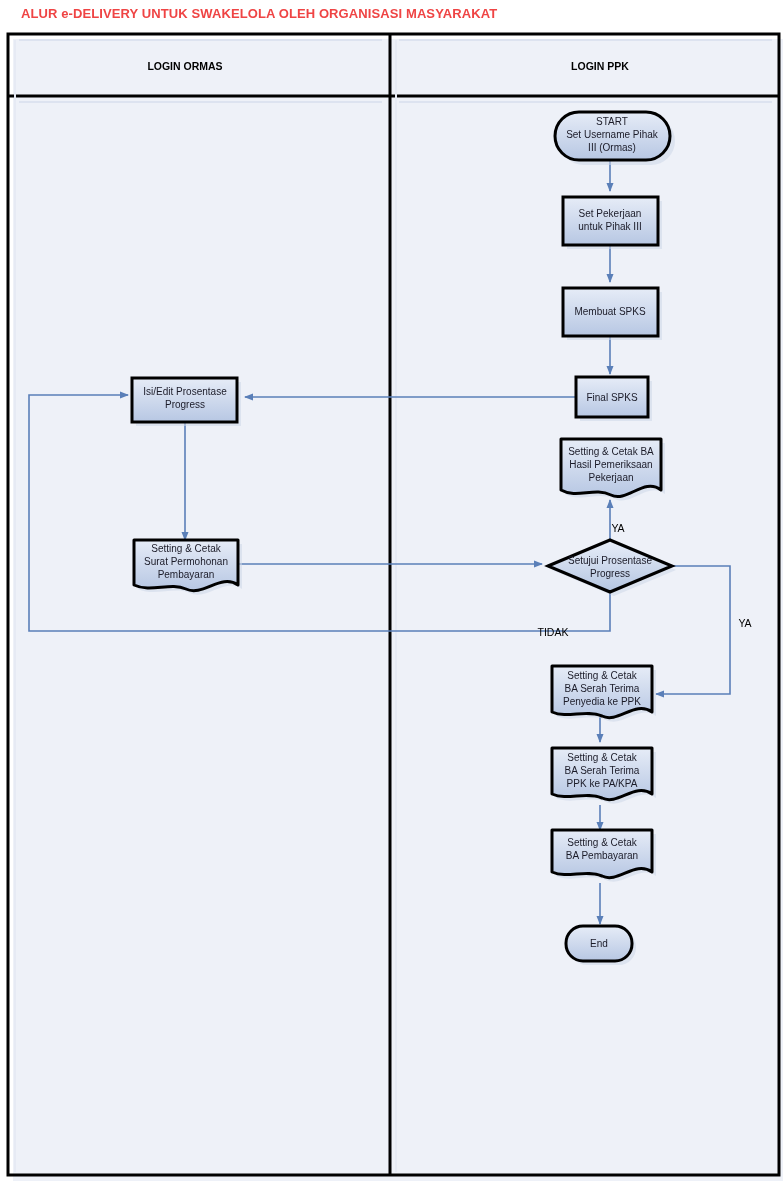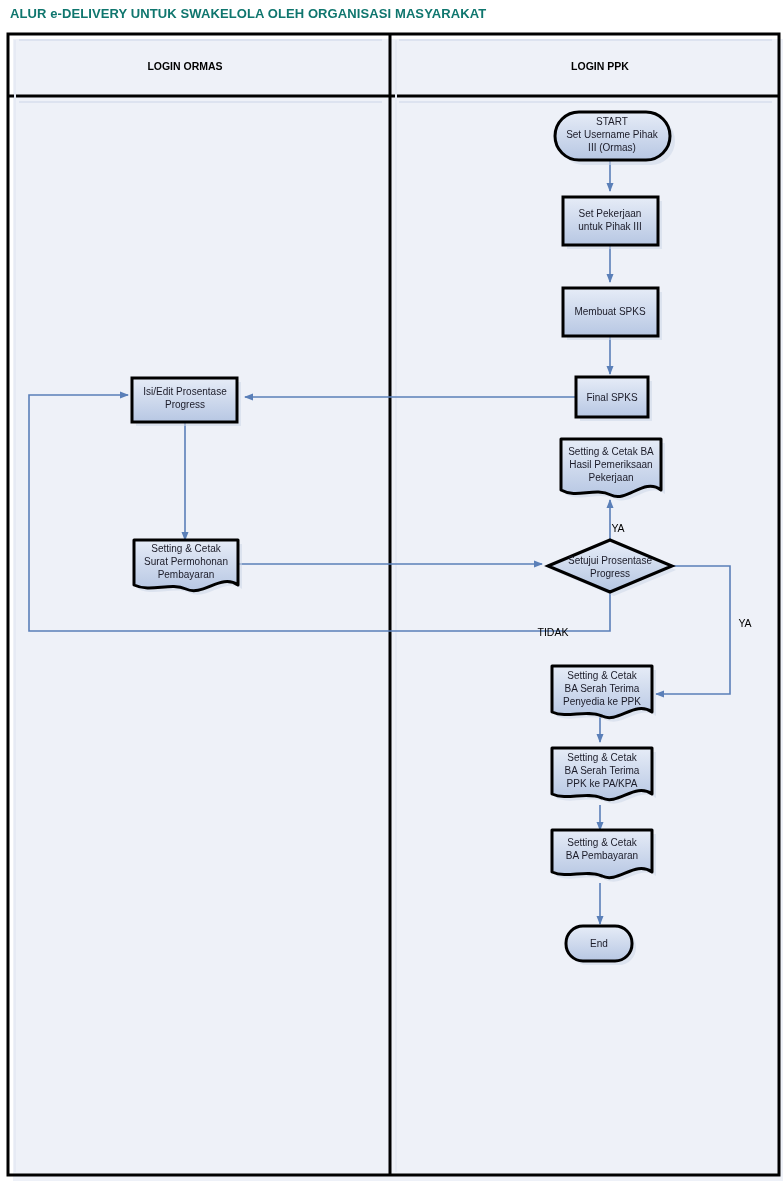--- a/index.html
+++ b/index.html
@@ -9,25 +9,25 @@
   }
   body {
     width: 783px;
     height: 1183px;
     font-family: "Liberation Sans", sans-serif;
     position: relative;
     overflow: hidden;
   }
   #diagram-title {
     position: absolute;
-    left: 10px;
+    left: 21px;
     top: 6px;
     font-size: 13px;
     font-weight: bold;
-    color: #0f766e;
+    color: #ef4444;
     letter-spacing: 0.1px;
     white-space: nowrap;
   }
   #flow-svg {
     position: absolute;
     left: 0;
     top: 0;
   }
   .lane-header-text {
     font-size: 10.5px;

